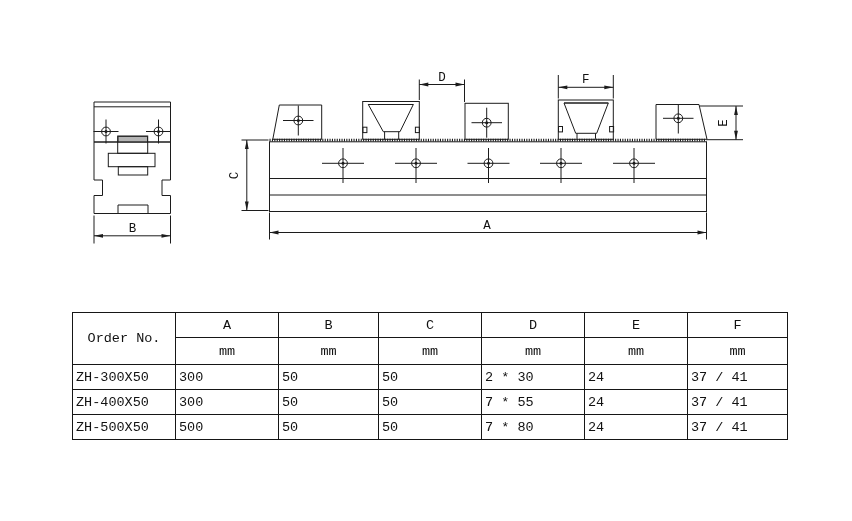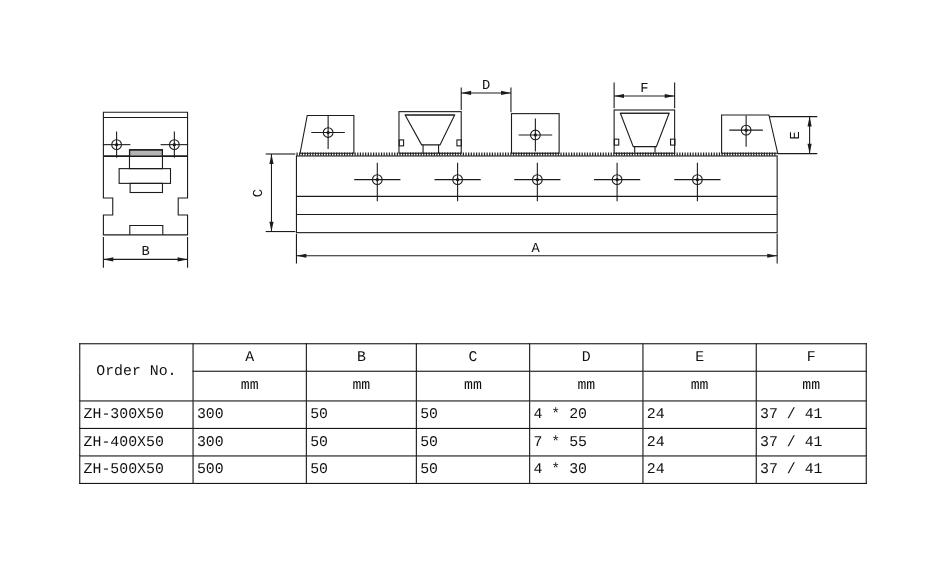--- a/index.html
+++ b/index.html
@@ -213,38 +213,38 @@
     <td class="center">mm</td>
     <td class="center">mm</td>
     <td class="center">mm</td>
     <td class="center">mm</td>
   </tr>
   <tr class="r-data">
     <td>ZH-300X50</td>
     <td>300</td>
     <td>50</td>
     <td>50</td>
-    <td>4 * 20</td>
+    <td>2 * 30</td>
     <td>24</td>
     <td>37 / 41</td>
   </tr>
   <tr class="r-data">
     <td>ZH-400X50</td>
     <td>300</td>
     <td>50</td>
     <td>50</td>
     <td>7 * 55</td>
     <td>24</td>
     <td>37 / 41</td>
   </tr>
   <tr class="r-data">
     <td>ZH-500X50</td>
     <td>500</td>
     <td>50</td>
     <td>50</td>
-    <td>4 * 30</td>
+    <td>7 * 80</td>
     <td>24</td>
     <td>37 / 41</td>
   </tr>
 </tbody>
     </table>
 
 </div>
 
 </body></html>

